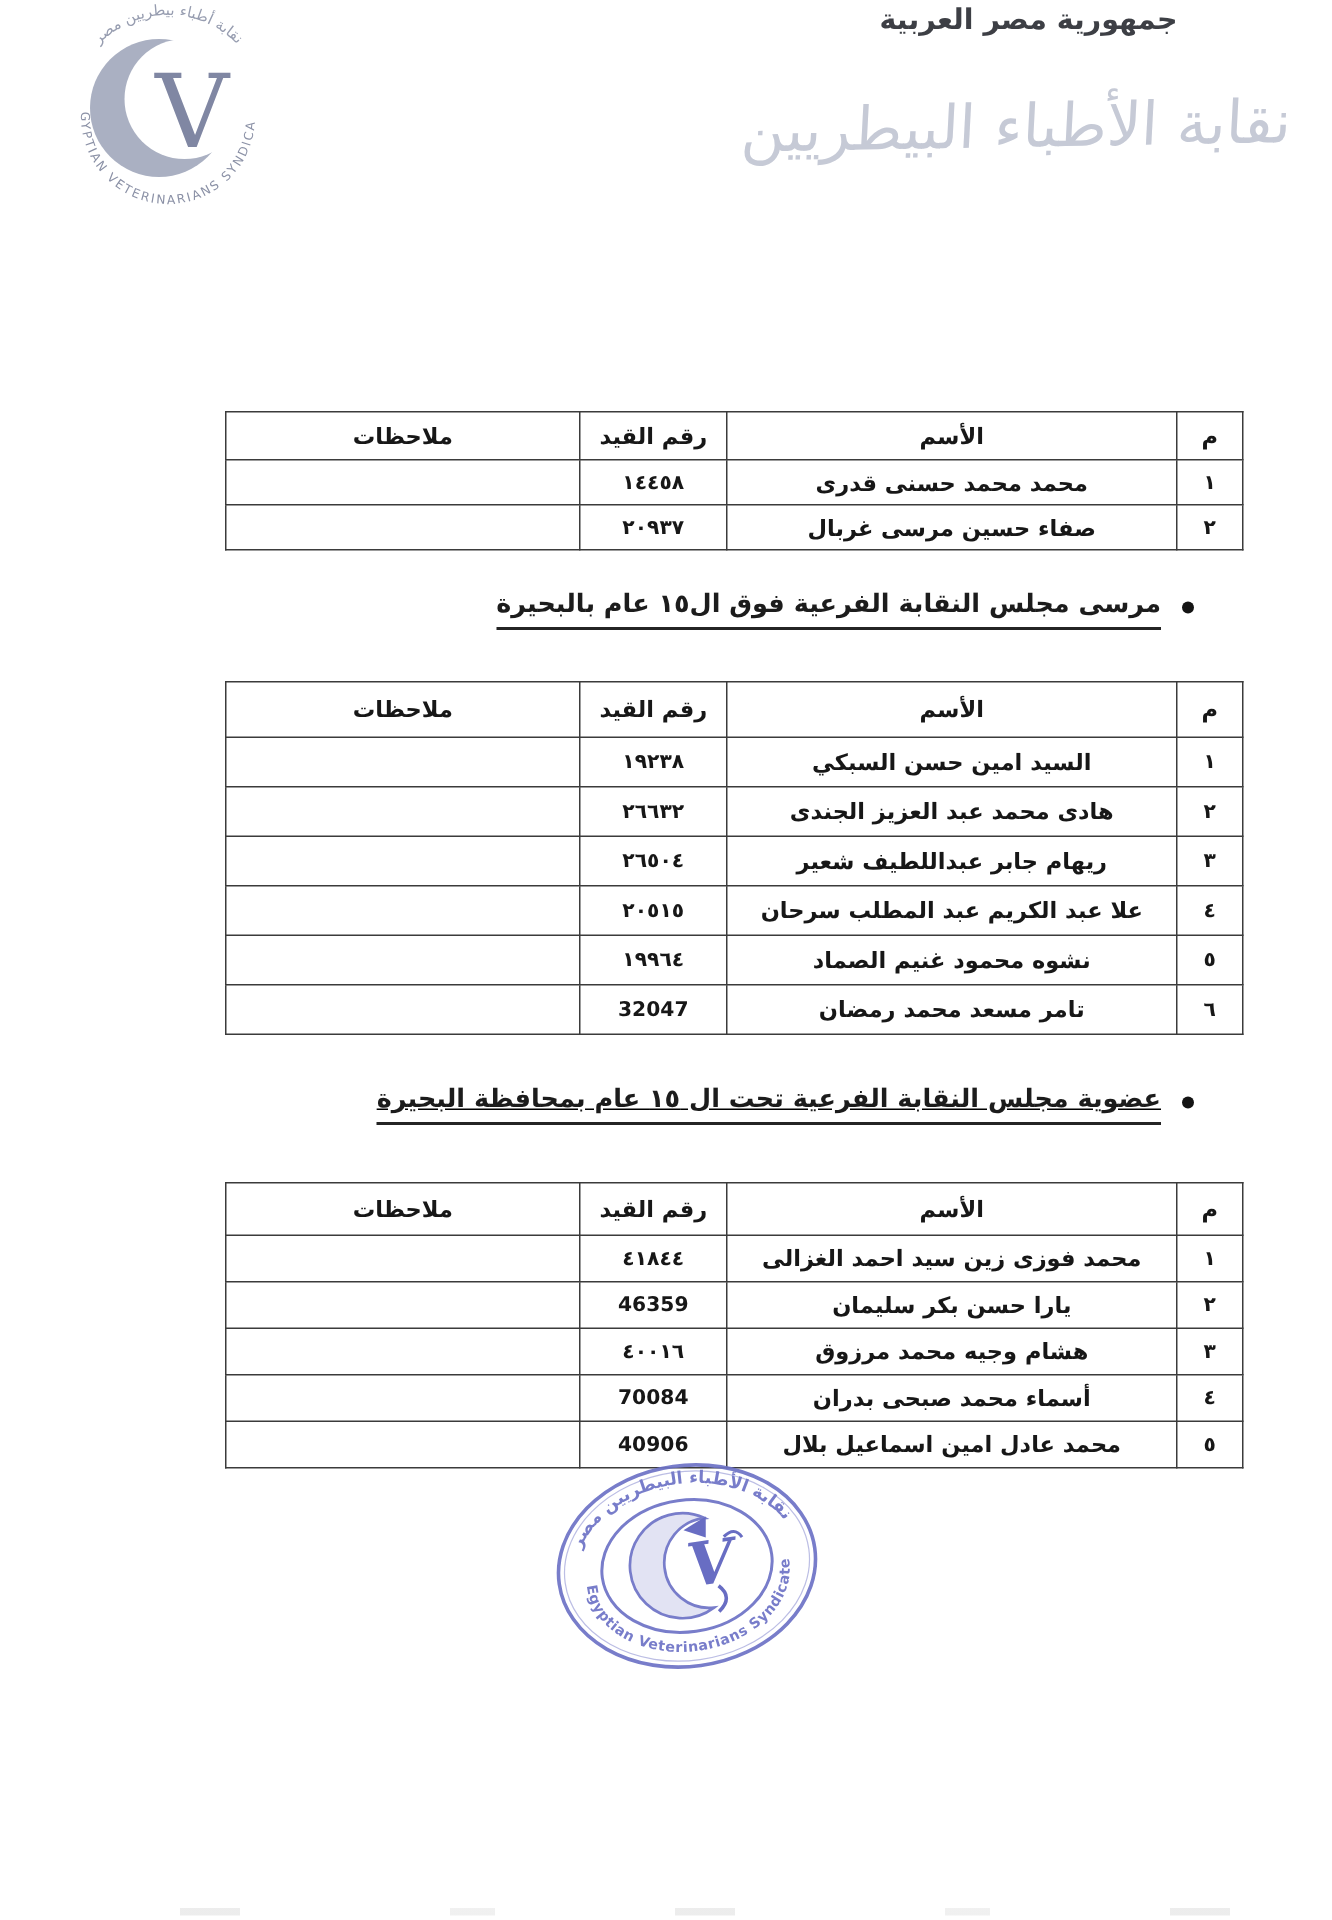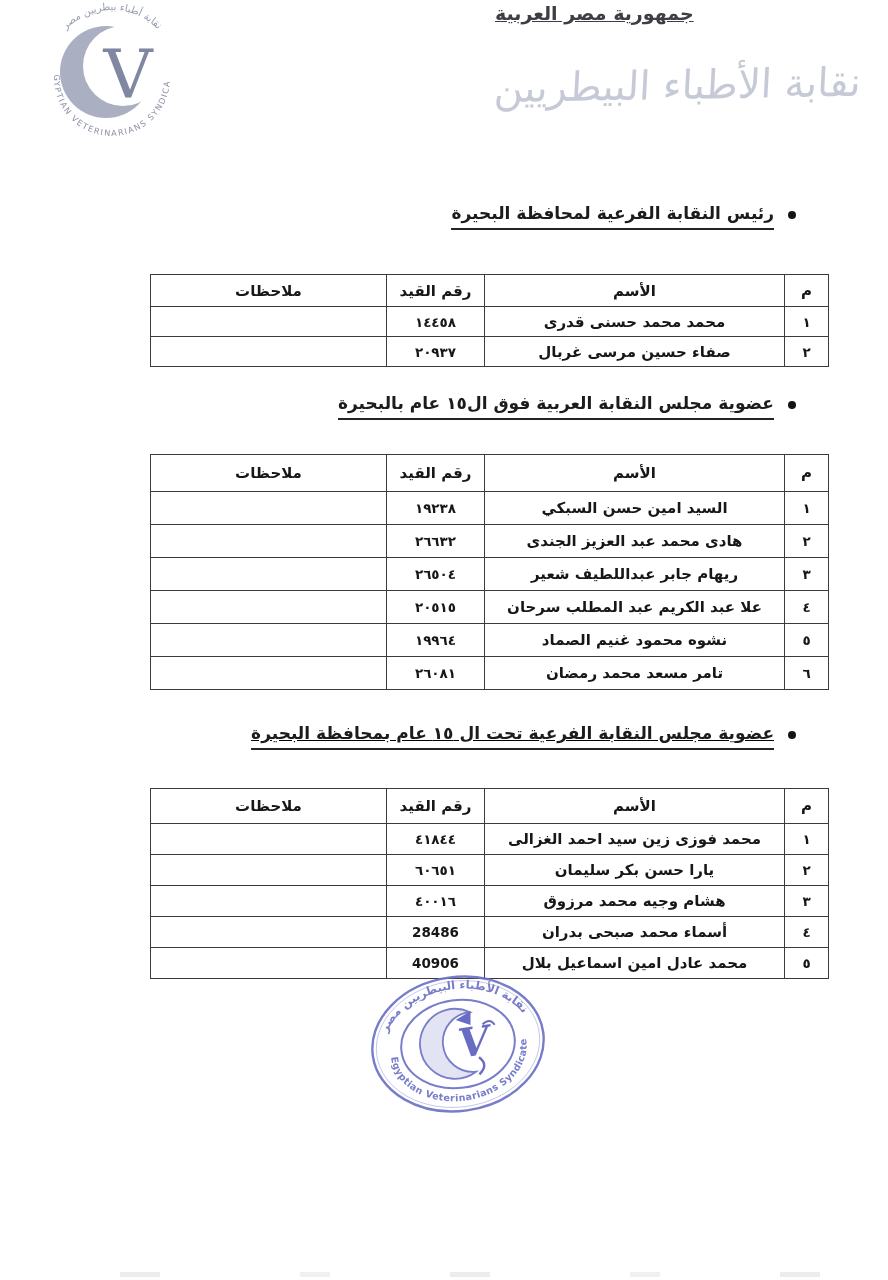--- a/index.html
+++ b/index.html
@@ -4,22 +4,22 @@
 <style>
   html,body { margin:0; padding:0; background:#ffffff; }
   .page {
     position:relative; width:888px; height:1280px; background:#ffffff;
     font-family:"DejaVu Sans", sans-serif; overflow:hidden;
   }
 
   
   .country-title {
     position:absolute; top:2px; left:495px; width:290px;
-    text-align:left; direction:rtl;
-    font-size:19px; font-weight:bold; color:#3d3f45;text-decoration:underline;
+    text-align:right; direction:rtl;
+    font-size:19px; font-weight:bold; color:#3d3f45;
   }
   .calligraphy {
     position:absolute; top:40px; left:470px; width:415px;
     text-align:center; direction:rtl; white-space:nowrap;
     font-size:40px; line-height:90px; color:#c6cad6;
     transform:skewX(-4deg) rotate(-1deg);
   }
   .logo { position:absolute; left:34px; top:0; width:156px; height:142px; }
 
   
@@ -86,24 +86,20 @@
       </text>
       <text font-size="8.2" letter-spacing="1.4" fill="#8b91a6">
         <textPath href="#logoBottomArc" startOffset="50%" text-anchor="middle">EGYPTIAN VETERINARIANS SYNDICATE</textPath>
       </text>
     </svg>
   </div>
 
   <div class="country-title">جمهورية مصر العربية</div>
   <div class="calligraphy">نقابة الأطباء البيطريين</div>
 
-  <div class="section-head head-1">
-    <span class="bullet"></span>
-    <span class="section-title">رئيس النقابة الفرعية لمحافظة البحيرة</span>
-  </div>
 
   <table class="doc-table t1">
     <colgroup>
         <col style="width:44px">
         <col style="width:300px">
         <col style="width:98px">
         <col style="width:236px">
       </colgroup>
     <thead>
       <tr>
@@ -124,21 +120,21 @@
         <td class="cell-idx">٢</td>
         <td class="cell-name">صفاء حسين مرسى غربال</td>
         <td class="cell-num">٢٠٩٣٧</td>
         <td class="cell-notes"></td>
       </tr>
     </tbody>
   </table>
 
   <div class="section-head head-2">
     <span class="bullet"></span>
-    <span class="section-title">عضوية مجلس النقابة العربية فوق ال١٥ عام بالبحيرة</span>
+    <span class="section-title">مرسى مجلس النقابة الفرعية فوق ال١٥ عام بالبحيرة</span>
   </div>
 
   <table class="doc-table t2">
     <colgroup>
         <col style="width:44px">
         <col style="width:300px">
         <col style="width:98px">
         <col style="width:236px">
       </colgroup>
     <thead>
@@ -176,21 +172,21 @@
       </tr>
       <tr>
         <td class="cell-idx">٥</td>
         <td class="cell-name">نشوه محمود غنيم الصماد</td>
         <td class="cell-num">١٩٩٦٤</td>
         <td class="cell-notes"></td>
       </tr>
       <tr>
         <td class="cell-idx">٦</td>
         <td class="cell-name">تامر مسعد محمد رمضان</td>
-        <td class="cell-num">٢٦٠٨١</td>
+        <td class="cell-num">32047</td>
         <td class="cell-notes"></td>
       </tr>
     </tbody>
   </table>
 
   <div class="section-head head-3">
     <span class="bullet"></span>
     <span class="section-title">عضوية مجلس النقابة الفرعية تحت ال ١٥ عام بمحافظة البحيرة</span>
   </div>
 
@@ -212,33 +208,33 @@
     <tbody>
       <tr>
         <td class="cell-idx">١</td>
         <td class="cell-name">محمد فوزى زين سيد احمد الغزالى</td>
         <td class="cell-num">٤١٨٤٤</td>
         <td class="cell-notes"></td>
       </tr>
       <tr>
         <td class="cell-idx">٢</td>
         <td class="cell-name">يارا حسن بكر سليمان</td>
-        <td class="cell-num">٦٠٦٥١</td>
+        <td class="cell-num">46359</td>
         <td class="cell-notes"></td>
       </tr>
       <tr>
         <td class="cell-idx">٣</td>
         <td class="cell-name">هشام وجيه محمد مرزوق</td>
         <td class="cell-num">٤٠٠١٦</td>
         <td class="cell-notes"></td>
       </tr>
       <tr>
         <td class="cell-idx">٤</td>
         <td class="cell-name">أسماء محمد صبحى بدران</td>
-        <td class="cell-num">28486</td>
+        <td class="cell-num">70084</td>
         <td class="cell-notes"></td>
       </tr>
       <tr>
         <td class="cell-idx">٥</td>
         <td class="cell-name">محمد عادل امين اسماعيل بلال</td>
         <td class="cell-num">40906</td>
         <td class="cell-notes"></td>
       </tr>
     </tbody>
   </table>

